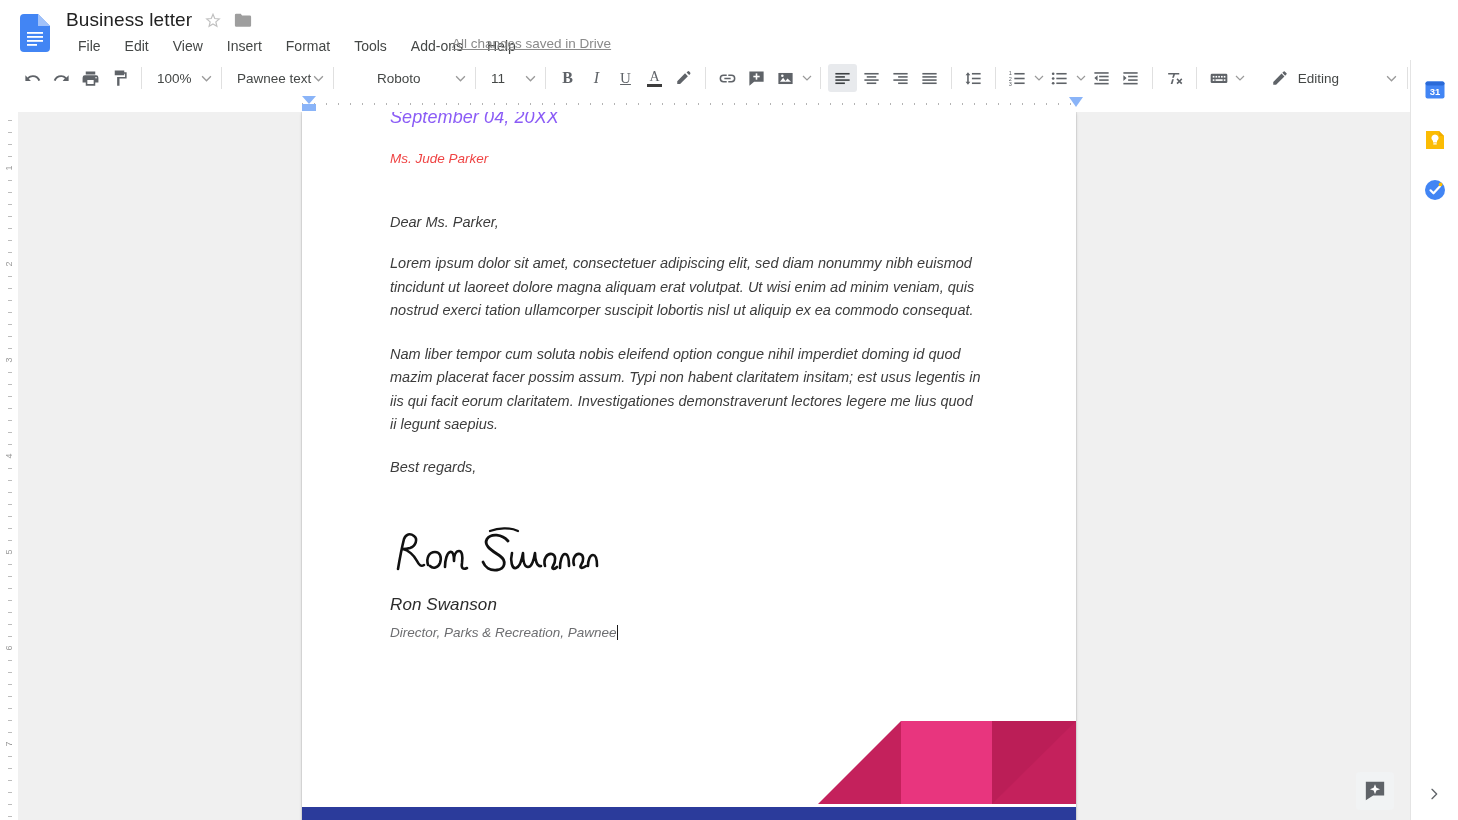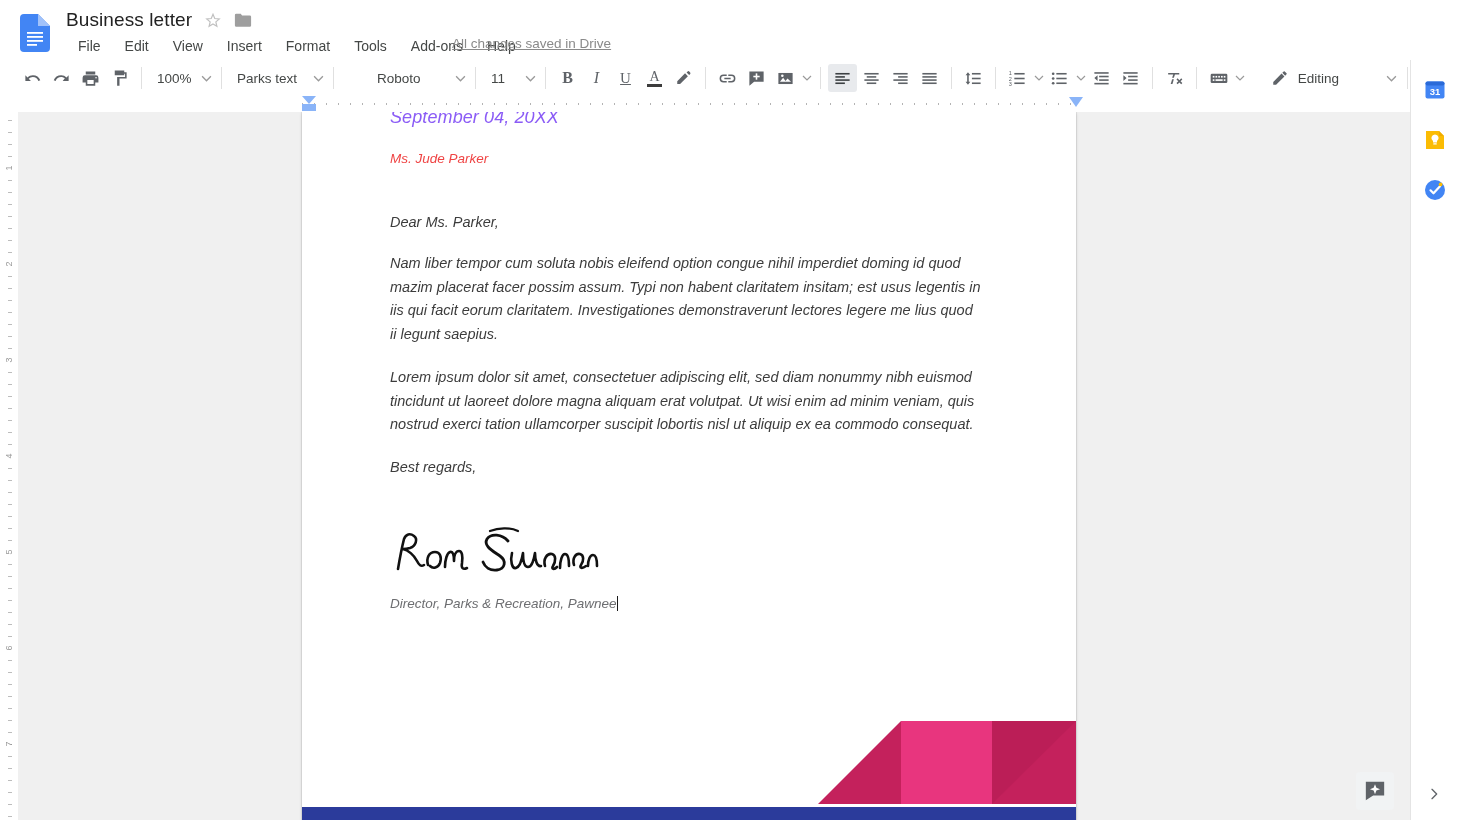--- a/index.html
+++ b/index.html
@@ -326,21 +326,21 @@
     <span style="display:flex;">
       <svg width="11" height="11" viewBox="0 0 10 10">
           <path d="M1 3l4 4 4-4" stroke="#9a9a9a" stroke-width="1.2" fill="none"></path>
         </svg>
     </span>
   </div>
 
   <div class="tb-sep"></div>
 
   <div class="tb-drop dd-style">
-    <span class="lbl">Parks text</span>
+    <span class="lbl">Pawnee text</span>
     <span style="display:flex;">
       <svg width="11" height="11" viewBox="0 0 10 10">
           <path d="M1 3l4 4 4-4" stroke="#9a9a9a" stroke-width="1.2" fill="none"></path>
         </svg>
     </span>
   </div>
 
   <div class="tb-sep"></div>
 
   <div class="tb-drop dd-font">
@@ -705,42 +705,43 @@
     <div class="page-body">
 
       <div class="p-date">September 04, 20XX</div>
 
       <div class="p-addr">
         <div>Ms. Jude Parker</div>
       </div>
 
       <div class="p-salut">Dear Ms. Parker,</div>
 
+      <div class="p-para">Lorem ipsum dolor sit amet, consectetuer adipiscing elit, sed diam nonummy nibh euismod tincidunt ut laoreet dolore magna aliquam erat volutpat. Ut wisi enim ad minim veniam, quis nostrud exerci tation ullamcorper suscipit lobortis nisl ut aliquip ex ea commodo consequat.</div>
       <div class="p-para">Nam liber tempor cum soluta nobis eleifend option congue nihil imperdiet doming id quod mazim placerat facer possim assum. Typi non habent claritatem insitam; est usus legentis in iis qui facit eorum claritatem. Investigationes demonstraverunt lectores legere me lius quod ii legunt saepius.</div>
-      <div class="p-para">Lorem ipsum dolor sit amet, consectetuer adipiscing elit, sed diam nonummy nibh euismod tincidunt ut laoreet dolore magna aliquam erat volutpat. Ut wisi enim ad minim veniam, quis nostrud exerci tation ullamcorper suscipit lobortis nisl ut aliquip ex ea commodo consequat.</div>
 
       <div class="p-close">Best regards,</div>
 
       <div class="sig-wrap">
         <svg width="210" height="62" viewBox="0 0 210 62">
           <g fill="none" stroke="#111111" stroke-linecap="round" stroke-linejoin="round">
             <path d="M8 44 C10 32, 12 22, 14 14 C16 9, 20 8, 24 11 C28 14, 26 21, 20 23 C16 24, 14 24, 13 24 C18 25, 24 30, 27 36 C29 40, 31 42, 34 40" stroke-width="2.6"></path>
             <path d="M38 40 C36 33, 39 27, 45 27 C50 27, 52 32, 50 38 C48 43, 43 44, 40 41" stroke-width="2.6"></path>
             <path d="M55 42 C55 35, 57 28, 60 27 C63 26, 64 30, 64 36 C64 30, 66 26, 69 26 C72 26, 73 31, 72 38 C71 43, 73 45, 77 43" stroke-width="2.6"></path>
             <path d="M118 16 C112 9, 101 8, 97 14 C93 21, 103 26, 110 31 C117 36, 115 44, 107 45 C100 46, 95 42, 93 37" stroke-width="2.8"></path>
             <path d="M100 6 C108 3, 120 2, 128 6" stroke-width="2.2"></path>
             <path d="M122 28 C120 36, 122 44, 126 43 C130 42, 132 34, 133 28 C133 35, 134 42, 138 42 C142 42, 144 34, 145 28 C145 35, 147 42, 151 41" stroke-width="2.6"></path>
             <path d="M155 41 C153 34, 157 28, 162 29 C166 30, 166 36, 163 41 C161 44, 164 45, 167 42" stroke-width="2.6"></path>
             <path d="M170 43 C170 36, 172 29, 175 29 C178 29, 179 34, 179 41" stroke-width="2.6"></path>
             <path d="M184 40 C182 33, 186 28, 190 29 C194 30, 194 36, 191 40 C189 43, 192 44, 196 41" stroke-width="2.6"></path>
             <path d="M198 41 C198 35, 200 30, 203 30 C206 30, 207 35, 207 41" stroke-width="2.6"></path>
           </g>
         </svg>
       </div>
 
+      <div class="p-name">Ron Swanson</div>
       <div class="p-role"><span>Director, Parks &amp; Recreation, Pawnee</span><span class="caret-bar"></span></div>
     </div>
 
     <div class="footer-art">
       <div class="fa-tri"></div>
       <div class="fa-sq-light"></div>
       <div class="fa-sq-dark"></div>
       <div class="fa-bar"></div>
     </div>
   </div>

